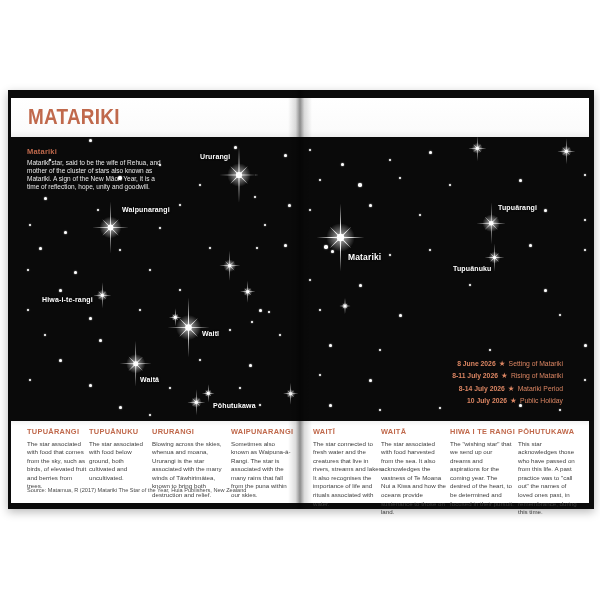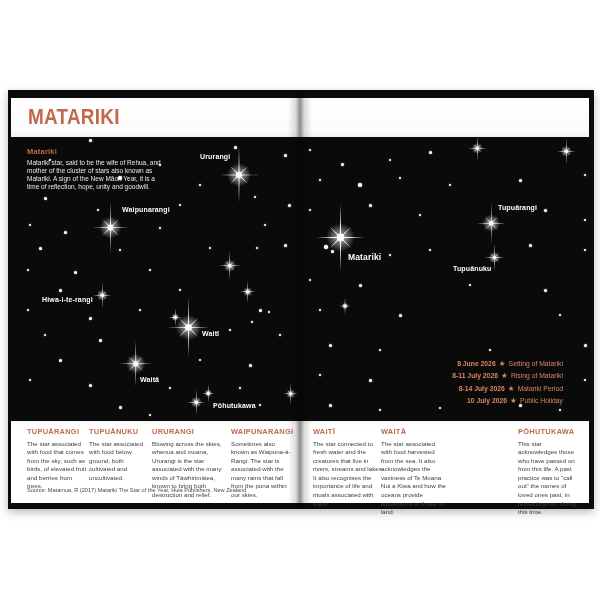--- a/index.html
+++ b/index.html
@@ -419,20 +419,24 @@
           <div class="col-body">Sometimes also known as Waipuna-ā-Rangi. The star is associated with the many rains that fall from the puna within our skies.</div>
         </div>
         <div class="col col5">
           <div class="col-heading">WAITĪ</div>
           <div class="col-body">The star connected to fresh water and the creatures that live in rivers, streams and lakes. It also recognises the importance of life and rituals associated with water.</div>
         </div>
         <div class="col col6">
           <div class="col-heading">WAITĀ</div>
           <div class="col-body">The star associated with food harvested from the sea. It also acknowledges the vastness of Te Moana Nui a Kiwa and how the oceans provide sustenance to those on land.</div>
         </div>
+        <div class="col col7">
+          <div class="col-heading">HIWA I TE RANGI</div>
+          <div class="col-body">The "wishing star" that we send up our dreams and aspirations for the coming year. The desired of the heart, to be determined and focused in their pursuit.</div>
+        </div>
         <div class="col col8">
           <div class="col-heading">PŌHUTUKAWA</div>
           <div class="col-body">This star acknowledges those who have passed on from this life. A past practice was to "call out" the names of loved ones past, in remembrance, during this time.</div>
         </div>
       </div>
 
     <div class="spine"></div>
   </div>
 </div>
 

